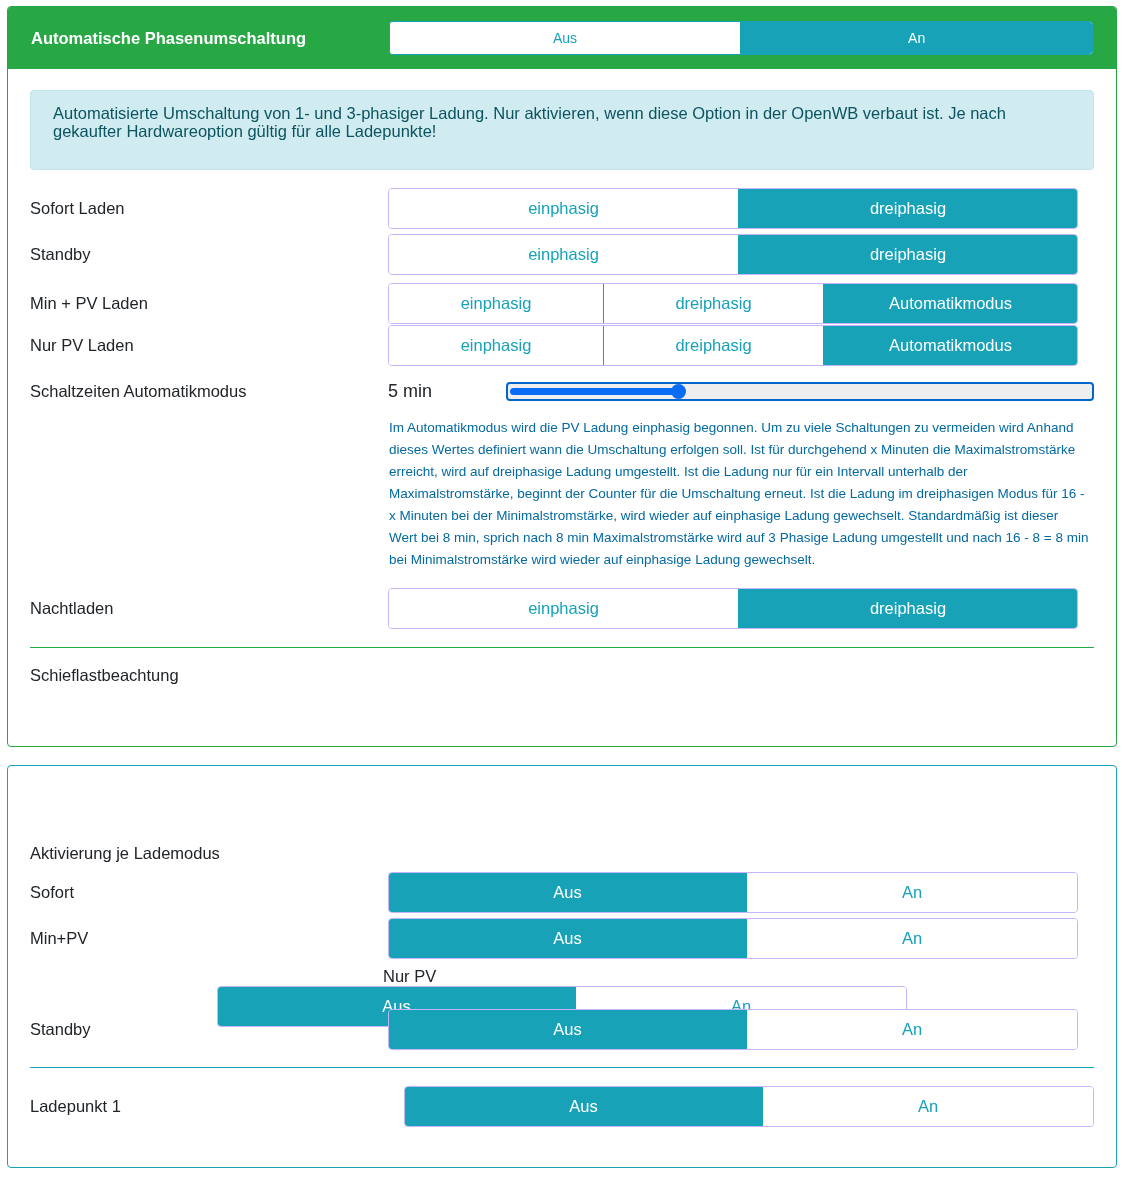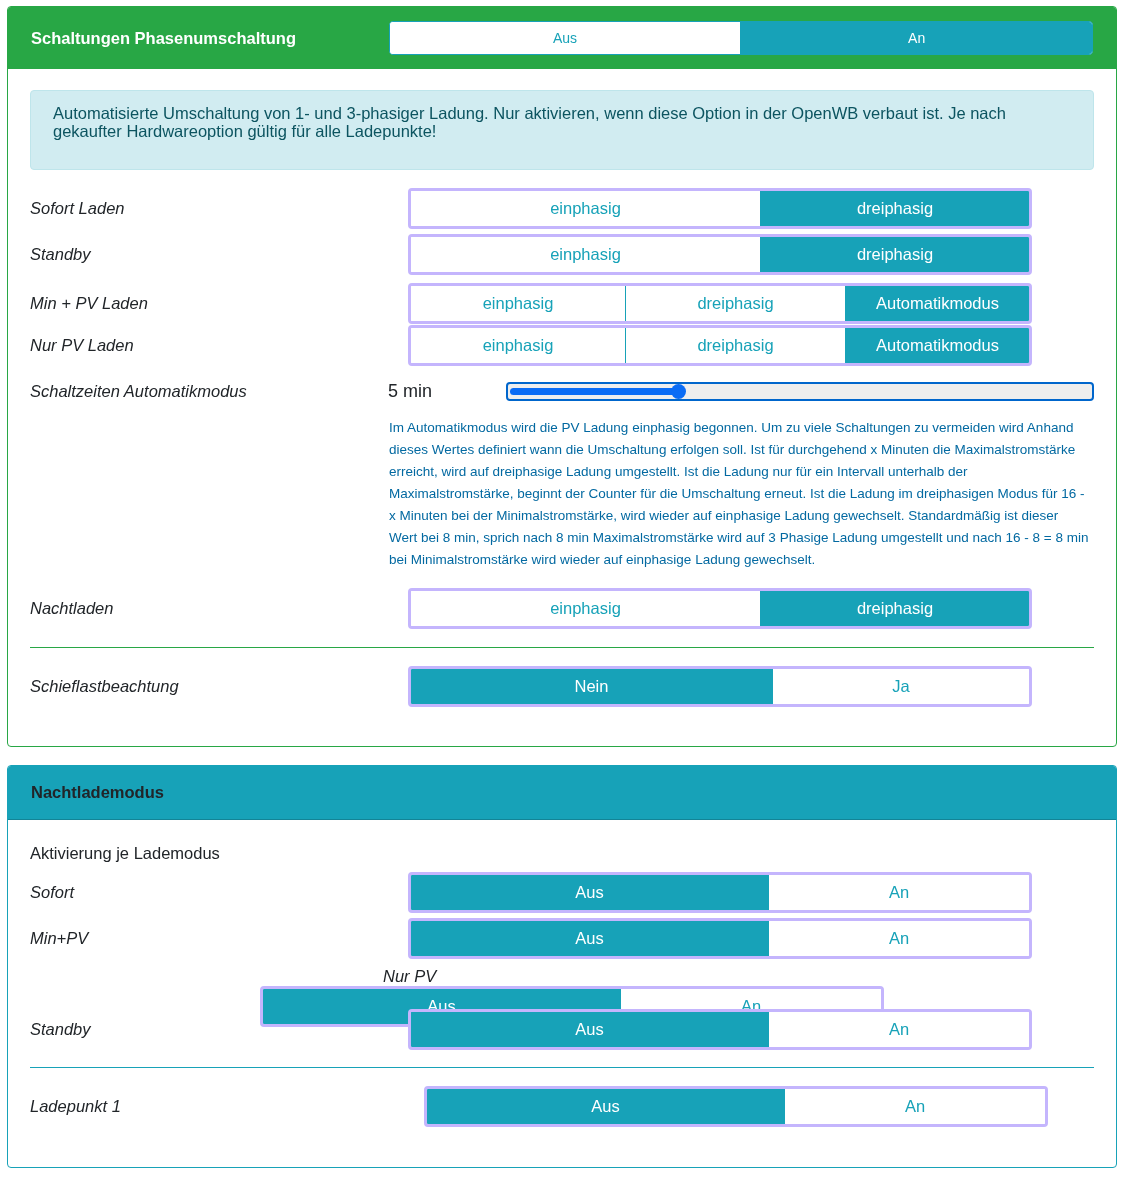--- a/index.html
+++ b/index.html
@@ -42,24 +42,24 @@
     color: #17a2b8; background: #fff; font-size: 16.5px; cursor: pointer;
   }
   .btn.active { background: #17a2b8; color: #fff; }
   .btn + .btn { border-left: 1px solid #17a2b8; }
   .alert {
     position: absolute; left: 22px; top: 83px; width: 1064px; height: 80px;
     background: #d1ecf1; border: 1px solid #bee5eb; border-radius: 4px;
     color: #0c5460; padding: 13px 22px; font-size: 16.5px; line-height: 18px;
   }
   .row { position: absolute; left: 22px; width: 1064px; display: flex; align-items: center; }
-  .row .label { width: 358px; font-size: 16.5px; font-style: italic; }
+  .row .label { width: 358px; font-size: 16.5px; }
   .group {
-    width: 624px; height: 41px; display: flex;
-    border: 3px solid #c4b5fd; border-radius: 4px; overflow: hidden; margin-left: 20px;
+    width: 690px; height: 41px; display: flex;
+    border: 1px solid #c4b5fd; border-radius: 4px; overflow: hidden;
   }
   .g3 .btn:nth-child(1) { flex: 0 0 214px; }
   .g3 .btn:nth-child(2) { flex: 0 0 220px; }
   .g3 .btn:nth-child(3) { flex: 1; }
   .g2 .btn:nth-child(1) { flex: 0 0 349px; }
   .g2b .btn:nth-child(1) { flex: 0 0 361px; }
   .g2c .btn:nth-child(1) { flex: 0 0 357px; }
   .slider-val { width: 118px; font-size: 18px; }
   .slider {
     width: 588px; height: 19px; border: 2px solid #0066cc; border-radius: 4px;
@@ -74,21 +74,21 @@
   .hr { position: absolute; left: 22px; width: 1064px; height: 1px; }
   .c1 .hr { background: #28a745; }
   .c2 .hr { background: #17a2b8; }
   .subtitle { position: absolute; left: 22px; font-size: 16.5px; }
 </style>
 </head>
 <body>
 
 <div class="card c1">
   <div class="card-header">
-    <span class="hdr-title">Schaltungen Phasenumschaltung</span>
+    <span class="hdr-title">Automatische Phasenumschaltung</span>
     <div class="hdr-toggle">
       <div class="btn">Aus</div>
       <div class="btn active">An</div>
     </div>
   </div>
 
   <div class="alert">Automatisierte Umschaltung von 1- und 3-phasiger Ladung. Nur aktivieren, wenn diese Option in der OpenWB verbaut ist. Je nach gekaufter Hardwareoption gültig für alle Ladepunkte!</div>
 
   <div class="row" style="top:181px;">
     <span class="label">Sofort Laden</span>
@@ -140,31 +140,24 @@
     <div class="group g2">
       <div class="btn">einphasig</div>
       <div class="btn active">dreiphasig</div>
     </div>
   </div>
 
   <div class="hr" style="top:640px;"></div>
 
   <div class="row" style="top:659px;">
     <span class="label">Schieflastbeachtung</span>
-    <div class="group g2b">
-      <div class="btn active">Nein</div>
-      <div class="btn">Ja</div>
-    </div>
   </div>
 </div>
 
 <div class="card c2">
-  <div class="card-header">
-    <span>Nachtlademodus</span>
-  </div>
 
   <div class="subtitle" style="top:78px;">Aktivierung je Lademodus</div>
 
   <div class="row" style="top:106px;">
     <span class="label">Sofort</span>
     <div class="group g2c">
       <div class="btn active">Aus</div>
       <div class="btn">An</div>
     </div>
   </div>

